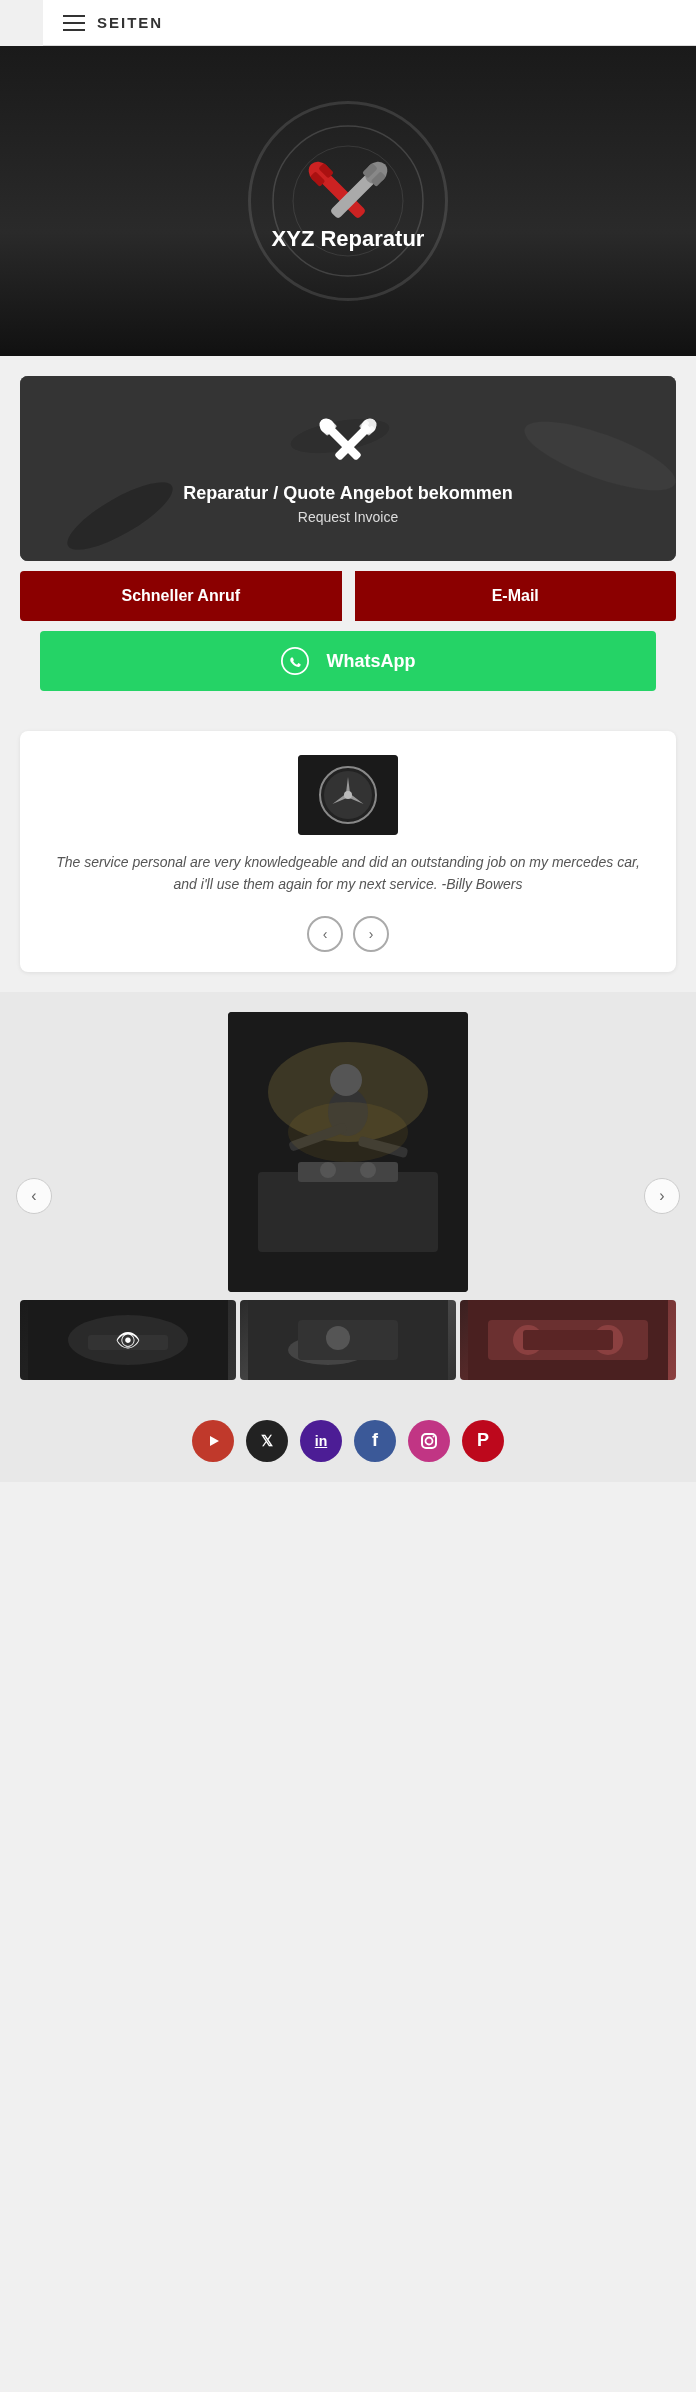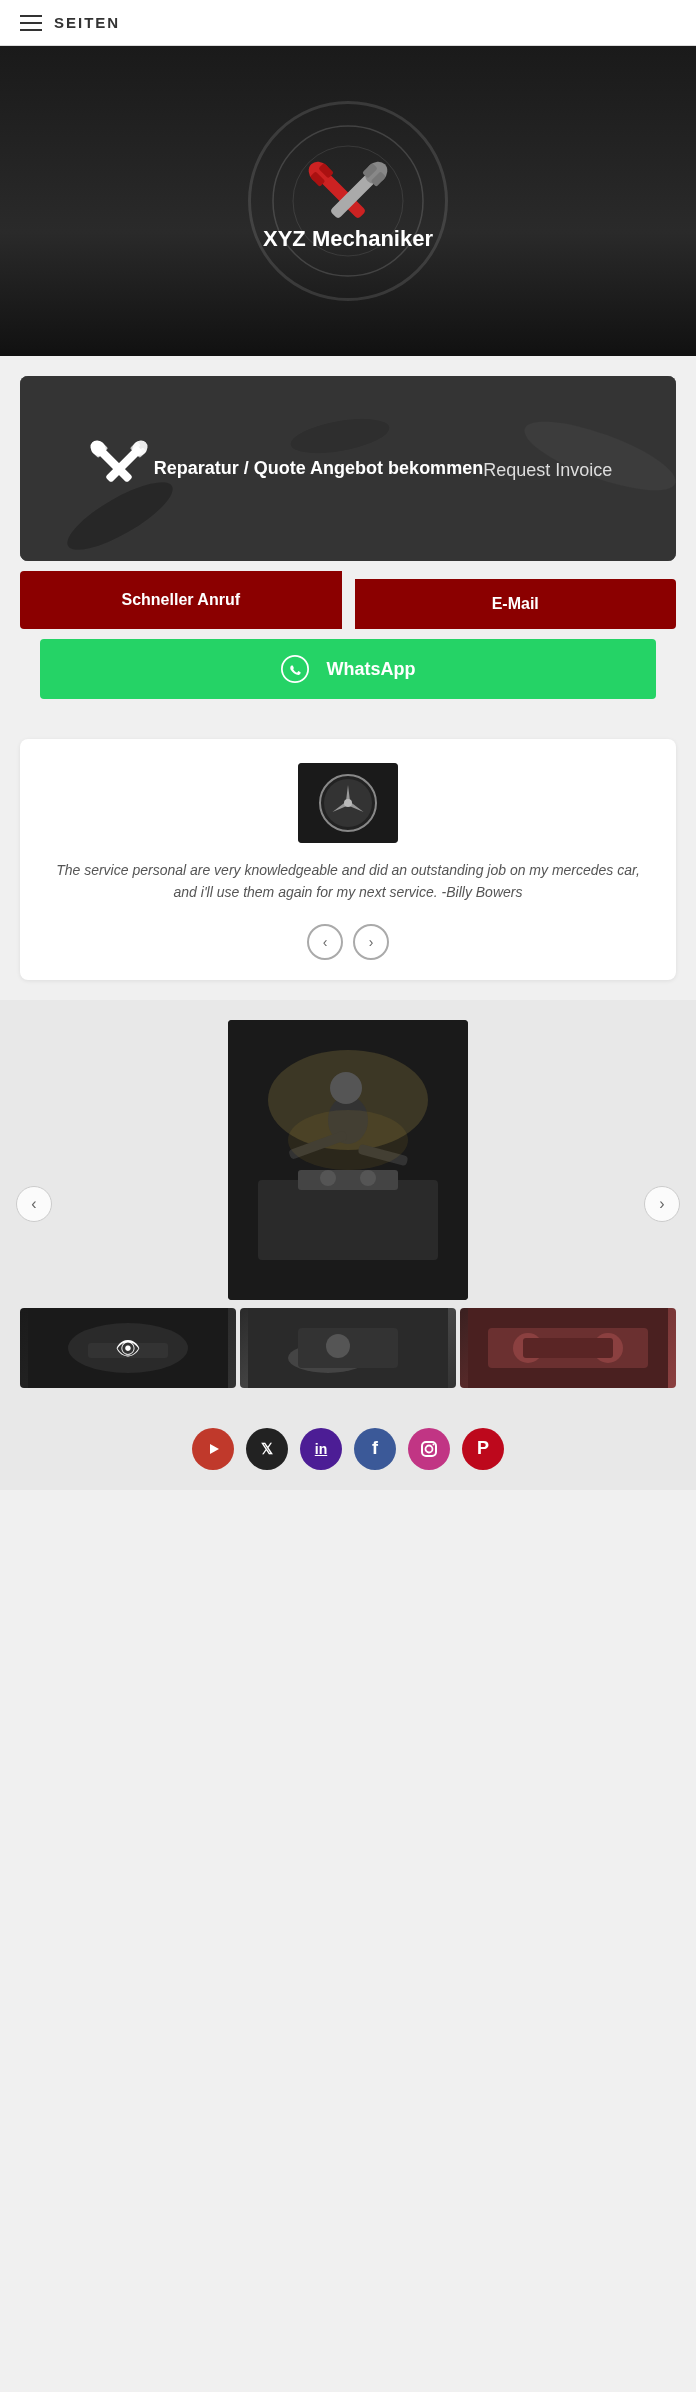--- a/index.html
+++ b/index.html
@@ -12,20 +12,21 @@
     }
 
     
     .top-nav {
       background: #fff;
       padding: 14px 20px;
       display: flex;
       align-items: center;
       gap: 12px;
       border-bottom: 1px solid #ddd;
+      margin-left: 43px;
     }
     .hamburger-icon {
       display: flex;
       flex-direction: column;
       gap: 5px;
       cursor: pointer;
     }
     .hamburger-icon span {
       display: block;
       width: 22px;
@@ -84,34 +85,35 @@
       height: 100%;
       background: linear-gradient(135deg, #777 0%, #444 40%, #888 80%, #aaa 100%);
       position: absolute;
       top: 0; left: 0;
     }
     .service-card-overlay {
       position: absolute;
       top: 0; left: 0; right: 0; bottom: 0;
       background: rgba(0,0,0,0.35);
       display: flex;
+      flex-direction: column;
       align-items: center;
       justify-content: center;
       padding: 20px;
     }
     .service-card-title {
       color: #fff;
       font-size: 18px;
       font-weight: bold;
       text-align: center;
       line-height: 1.3;
     }
     .service-card-subtitle {
       color: #ddd;
-      font-size: 18px;
+      font-size: 14px;
       margin-top: 4px;
     }
 
     
     .action-buttons {
       display: flex;
       gap: 11px;
       margin: 0 20px;
     }
     .btn-call, .btn-email {
@@ -123,21 +125,20 @@
       font-weight: bold;
       color: #fff;
       background: #8b0000;
     }
     .btn-call {
       border-radius: 4px 0 0 4px;
       margin-right: 2px;
     }
     .btn-email {
       border-radius: 0 4px 4px 0;
-      margin-top: 8px;
     }
 
     
     .btn-whatsapp {
       display: flex;
       align-items: center;
       justify-content: center;
       gap: 18px;
       margin: 0 20px;
       padding: 16px;
@@ -340,21 +341,21 @@
     </g>
 
     <g transform="rotate(45, 50, 50)">
       <rect x="44" y="10" width="12" height="60" rx="4" fill="#aaaaaa"></rect>
       <ellipse cx="50" cy="10" rx="10" ry="12" fill="#888888"></ellipse>
       <rect x="40" y="6" width="8" height="14" rx="2" fill="#777"></rect>
       <rect x="52" y="6" width="8" height="14" rx="2" fill="#777"></rect>
     </g>
   </svg>
   <div style="height:60px;"></div>
-  <div class="hero-title">XYZ Mechaniker</div>
+  <div class="hero-title">XYZ Reparatur</div>
 </div>
 
 <div class="section-gap"></div>
 
 <div class="service-card">
 
   <div class="service-card-bg">
     <svg width="100%" height="100%" viewBox="0 0 656 185" preserveAspectRatio="xMidYMid slice">
 
       <rect width="656" height="185" fill="#888"></rect>

